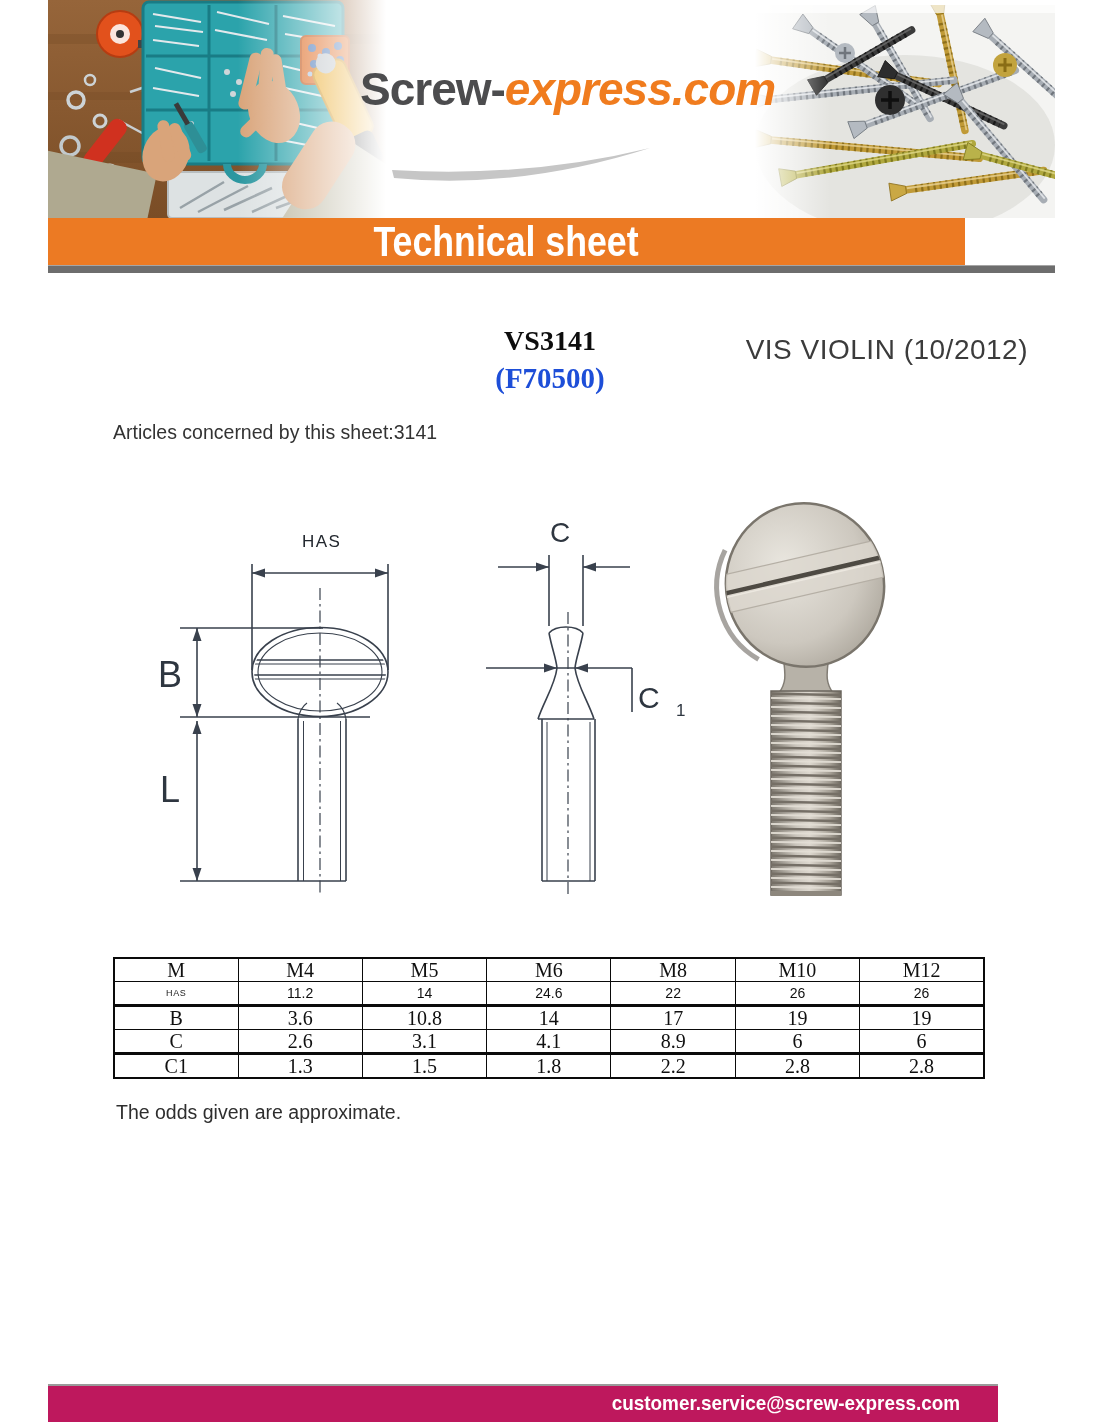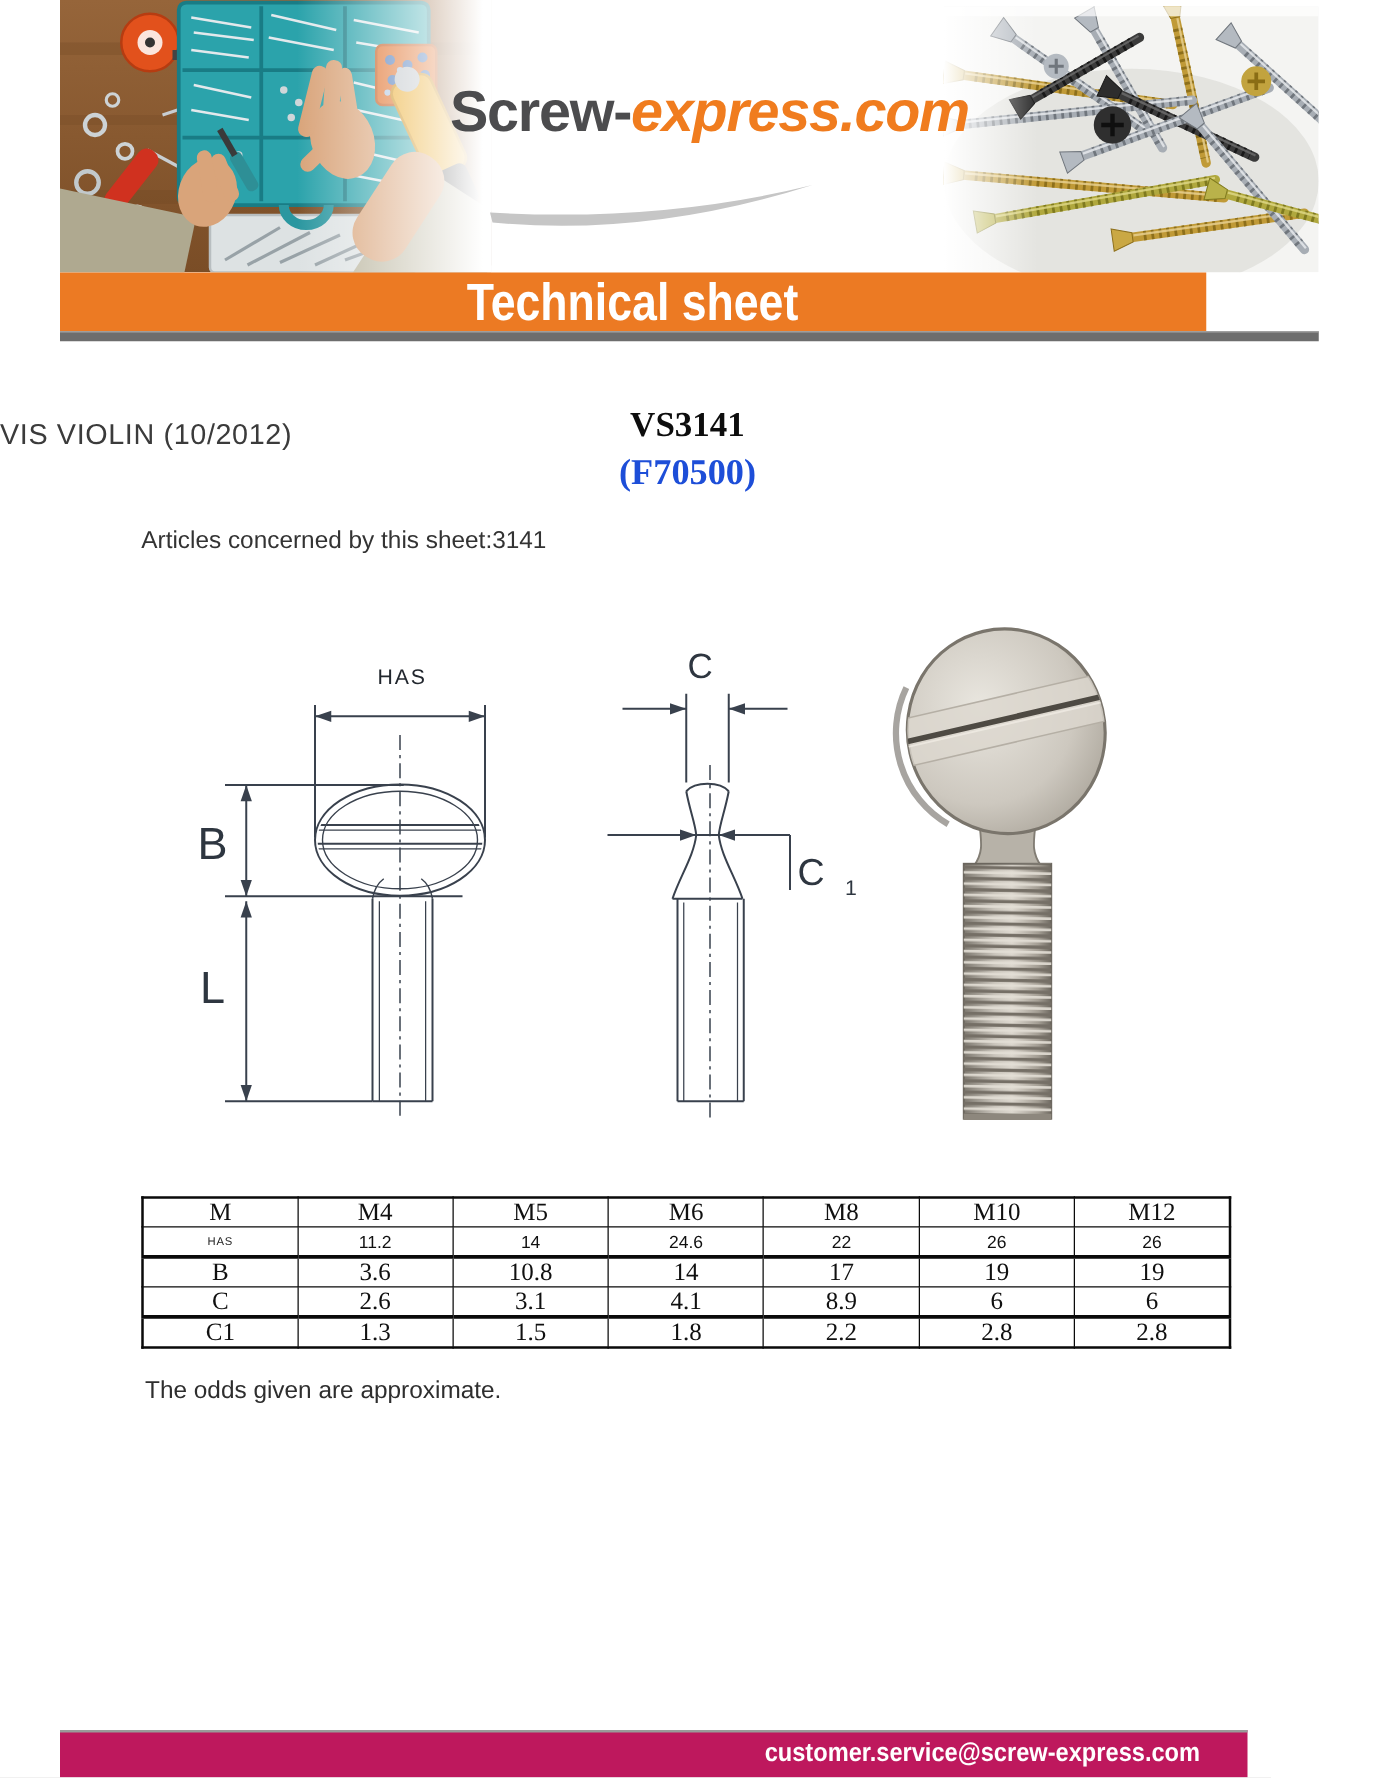--- a/index.html
+++ b/index.html
@@ -15,22 +15,22 @@
   .swoosh{position:absolute;left:388px;top:142px;}
 
   .banner{position:absolute;left:48px;top:218px;width:917px;height:47px;background:#ec7a23;
           text-align:center;overflow:hidden;}
   .banner span{display:inline-block;font-weight:bold;font-size:42px;color:#ffffff;
                line-height:47px;transform:scaleX(0.85);transform-origin:center;letter-spacing:0px;}
   .banner-underline{position:absolute;left:48px;top:265px;width:1007px;height:8px;background:#6d6d6d;border-top:1px solid #a5a5a5;box-sizing:border-box;}
 
   .title-code{position:absolute;left:0;top:277px;width:1100px;text-align:center;
               font-family:"Liberation Serif",serif;font-weight:bold;font-size:28px;color:#0d0d0d;margin-top:48px;}
-  .title-name{position:absolute;left:0;top:334px;width:1028px;text-align:left;
-              font-size:23px;color:#3b3b3b;letter-spacing:0.5px;}
+  .title-name{position:absolute;left:0;top:334px;width:1028px;text-align:right;
+              font-size:28px;color:#3b3b3b;letter-spacing:0.5px;}
   .title-ref{position:absolute;left:0;top:362px;width:1100px;text-align:center;
              font-family:"Liberation Serif",serif;font-weight:bold;font-size:29px;color:#1d4ed8;}
   .articles{position:absolute;left:113px;top:421px;font-size:19.5px;color:#333333;text-align:right;}
 
   
   .spec{position:absolute;left:113px;top:957px;width:872px;border-collapse:collapse;
         table-layout:fixed;border:2px solid #0a0a0a;background:#fff;}
   .spec td{border:1.4px solid #0a0a0a;text-align:center;height:22px;padding:0;color:#101010;
            font-family:"Liberation Serif",serif;font-size:20px;line-height:22px;}
   .spec col.c0{width:124px;}

